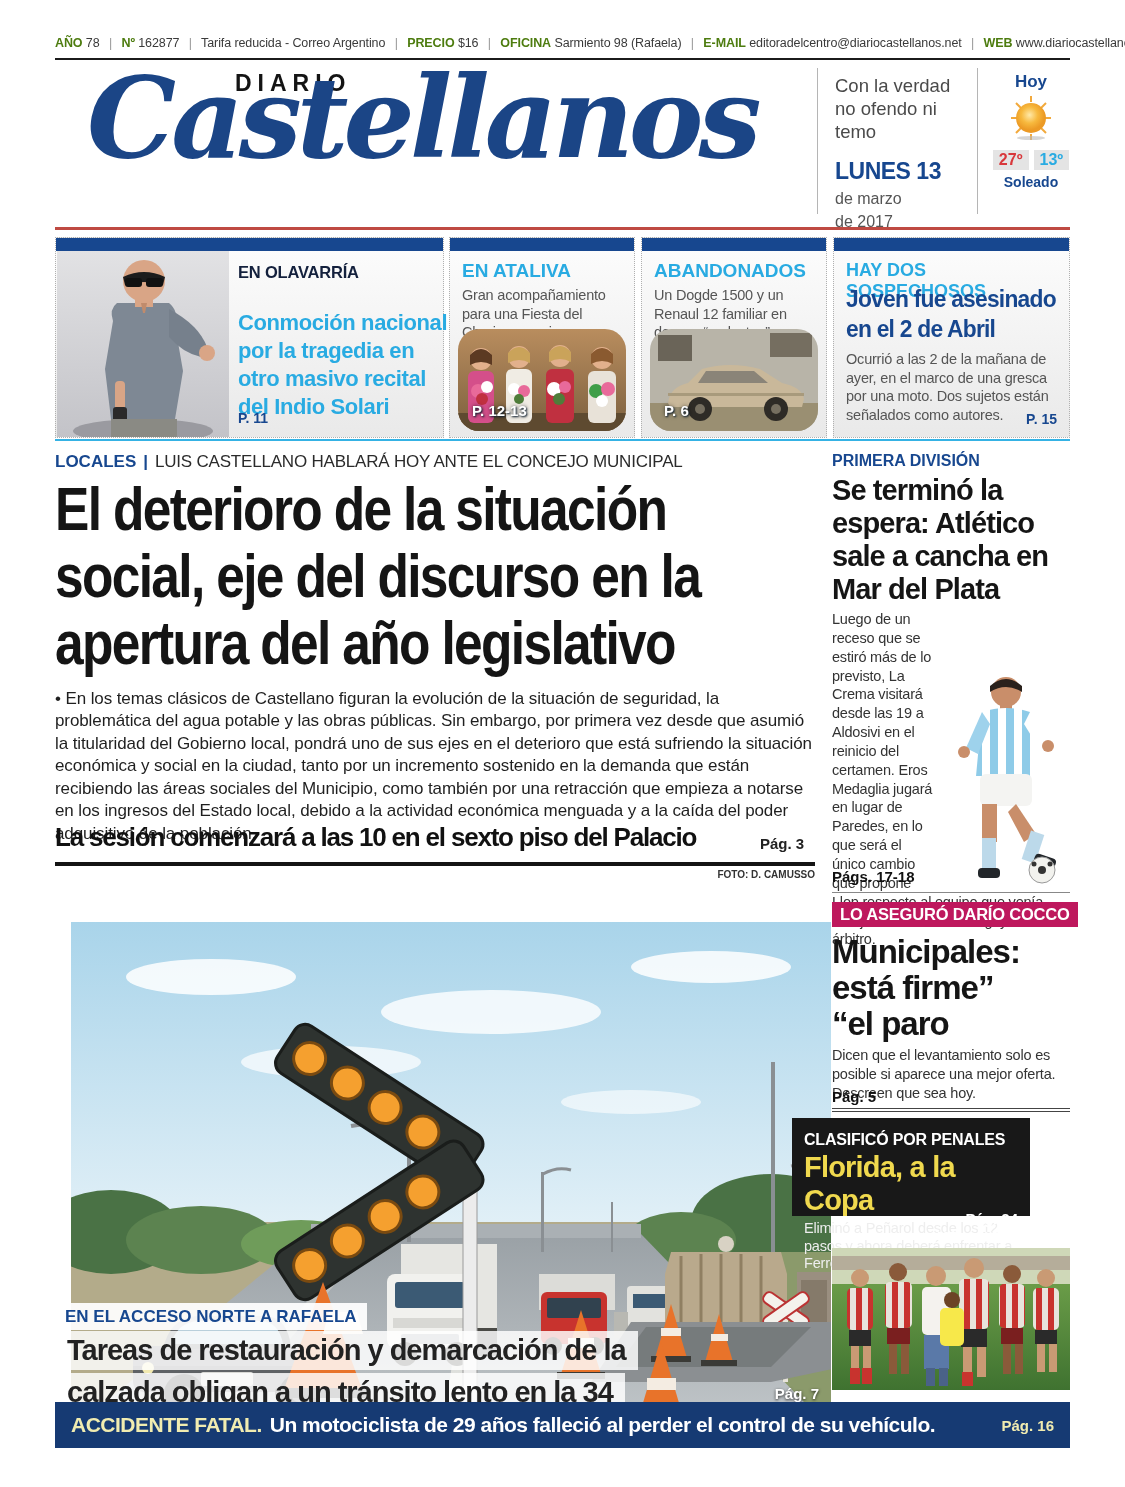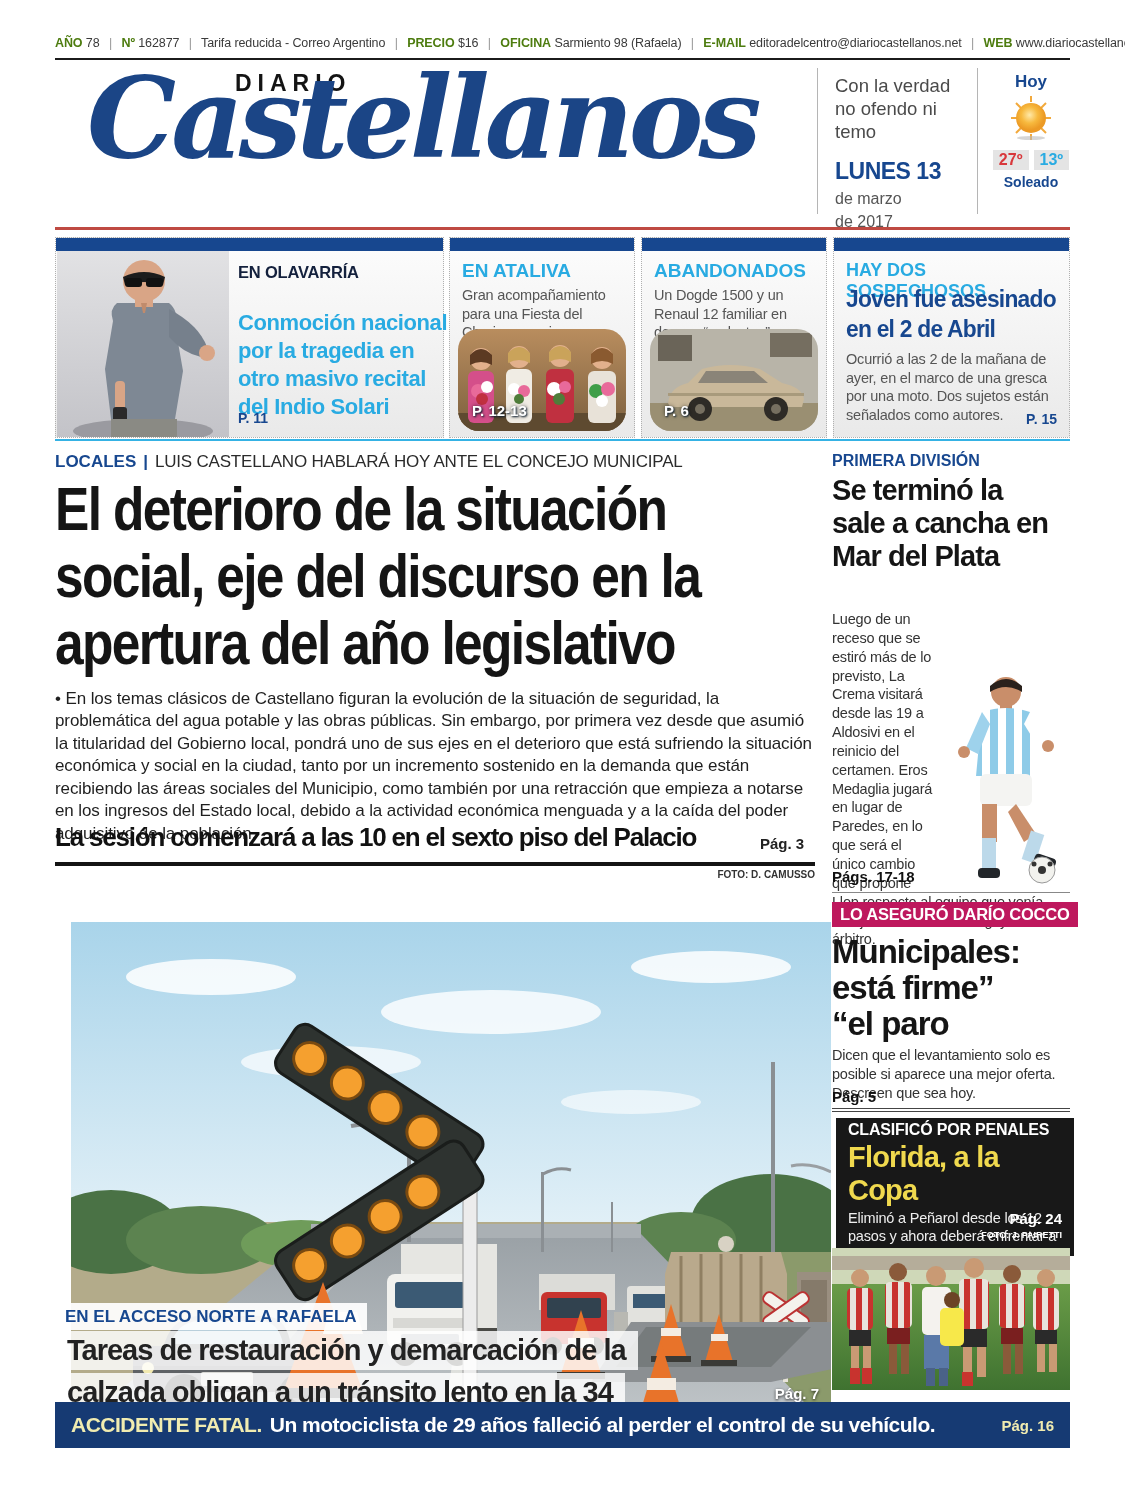--- a/index.html
+++ b/index.html
@@ -100,22 +100,22 @@
   .mu-chip{position:absolute;left:832px;top:902px;background:#be185d;color:#fff;
            font-size:16.5px;font-weight:700;padding:3px 8px;letter-spacing:-0.2px;}
   .mu-headline{position:absolute;left:832px;top:934px;}
   .mu-headline .hl{font-size:33px;line-height:36px;font-weight:700;color:#151515;
                    letter-spacing:-1px;white-space:nowrap;}
   .mu-body{position:absolute;left:832px;top:1046px;width:238px;font-size:14.5px;
            line-height:1.3;color:#333;letter-spacing:-0.2px;}
   .mu-page{position:absolute;left:832px;top:1088px;font-size:15px;font-weight:700;color:#111;}
   .double-rule{position:absolute;left:832px;top:1108px;width:238px;height:4px;
                border-top:1px solid #444;border-bottom:1px solid #444;box-sizing:border-box;}
-  .fl-box{position:absolute;left:836px;top:1118px;width:238px;height:138px;background:#181818;
-          box-sizing:border-box;padding:3px 12px;}
+  .fl-box{position:absolute;left:792px;top:1118px;width:238px;height:98px;background:#181818;
+          box-sizing:border-box;padding:13px 12px;}
   .fl-kicker{color:#fff;font-size:16px;font-weight:700;letter-spacing:-0.2px;}
   .fl-headline{color:#f0d94e;font-size:29px;font-weight:700;letter-spacing:-0.8px;margin-top:2px;}
   .fl-body{color:#eee;font-size:14.5px;line-height:1.22;margin-top:3px;letter-spacing:-0.2px;}
   .fl-page{position:absolute;right:12px;top:92px;color:#fff;font-size:15px;font-weight:700;}
   .fl-credit{position:absolute;right:12px;top:112px;color:#fff;font-size:9px;font-weight:700;}
   .fl-photo{position:absolute;left:832px;top:1248px;width:238px;height:142px;overflow:hidden;}
   
   .bottom-strip{position:absolute;left:55px;top:1402px;width:1015px;height:46px;
                 background:#163a73;display:flex;align-items:center;padding:0 16px;
                 box-sizing:border-box;}
@@ -482,20 +482,21 @@
     </svg>
     <div class="mp-kicker">EN EL ACCESO NORTE A RAFAELA</div>
     <div class="mp-line mp-l1">Tareas de restauración y demarcación de la</div>
     <div class="mp-line mp-l2">calzada obligan a un tránsito lento en la 34</div>
     <div class="mp-page">Pág. 7</div>
   </div>
 
   <div class="sp-kicker">PRIMERA DIVISIÓN</div>
   <div class="sp-headline">
     <div class="hl">Se terminó la</div>
+    <div class="hl">espera: Atlético</div>
     <div class="hl">sale a cancha en</div>
     <div class="hl">Mar del Plata</div>
   </div>
   <p class="sp-body">
     <span class="player-wrap">
       <svg width="128" height="212" viewBox="0 0 128 212">
         <defs>
           <pattern id="jersey" width="16" height="10" patternUnits="userSpaceOnUse">
             <rect width="16" height="10" fill="#fff"></rect>
               <rect width="8" height="10" fill="#8ecbe8"></rect>

